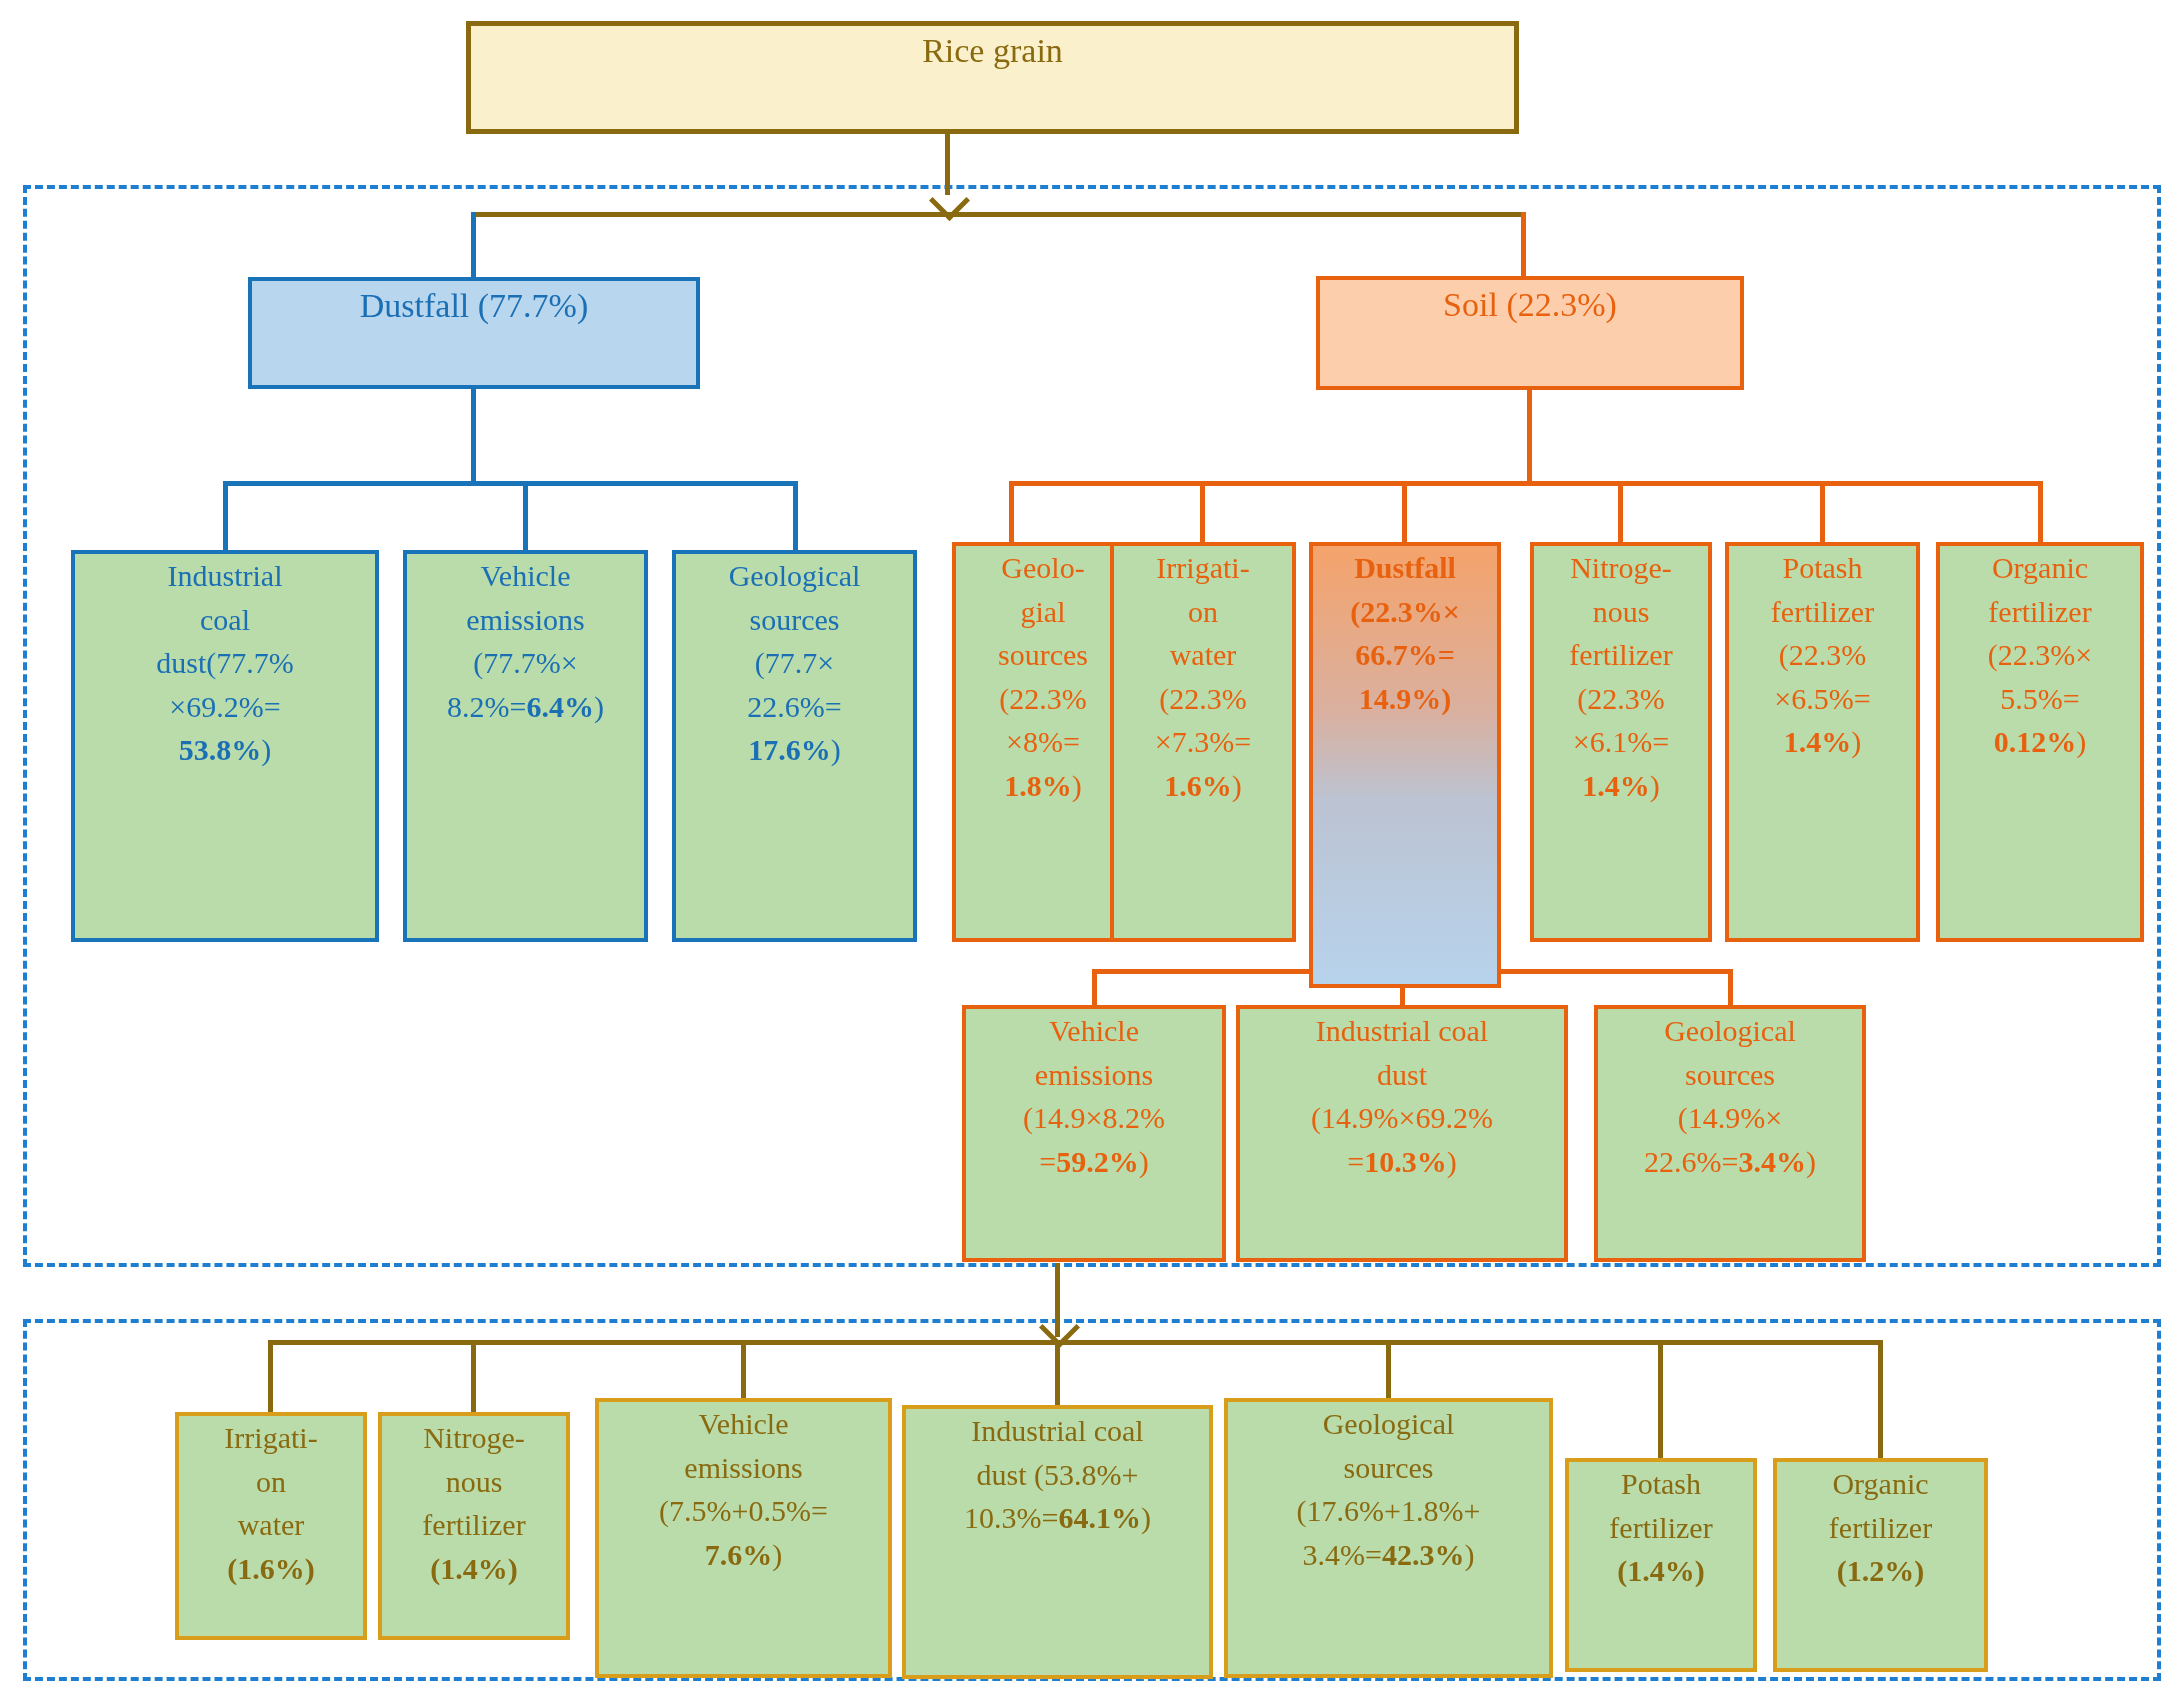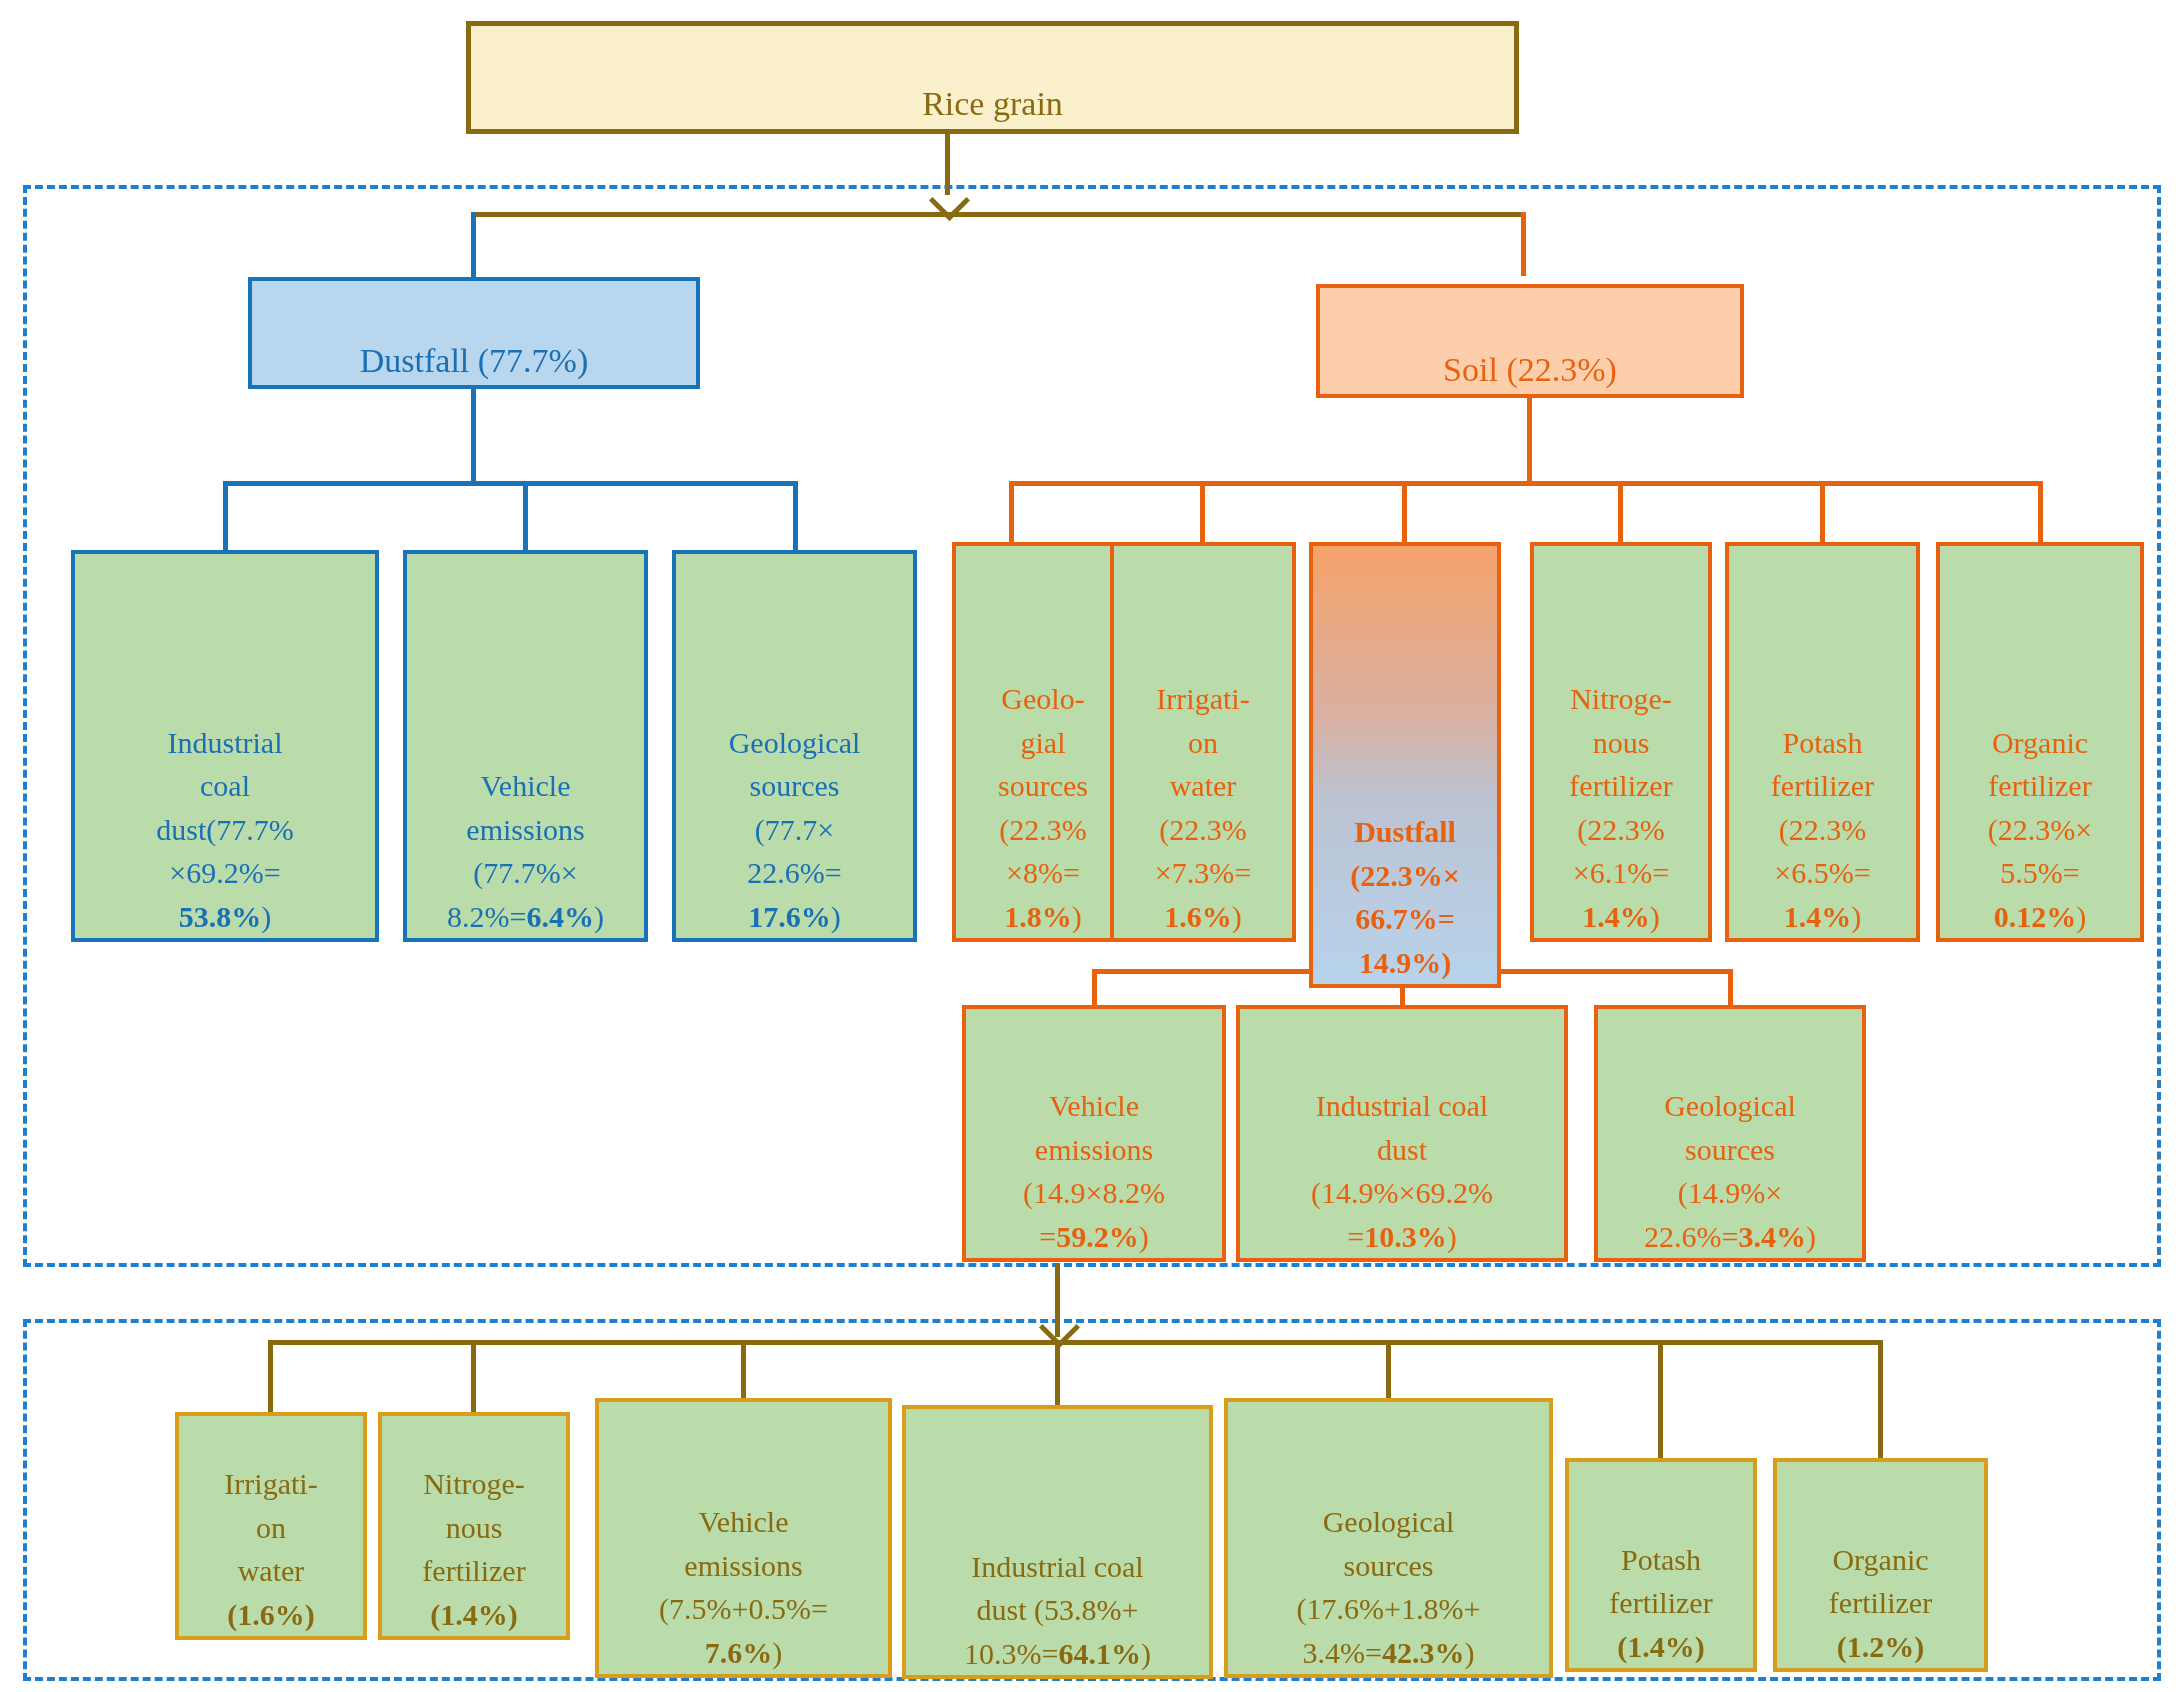--- a/index.html
+++ b/index.html
@@ -3,32 +3,32 @@
 <meta charset="utf-8">
 <style>
   html,body{margin:0;padding:0;background:#ffffff;}
   #canvas{
     position:relative;width:2183px;height:1693px;background:#ffffff;
     font-family:"Liberation Serif","DejaVu Serif",serif;overflow:hidden;
   }
   .dashed{position:absolute;border:4.6px dashed #1e7fd2;background:transparent;}
   .node{
     position:absolute;box-sizing:border-box;display:flex;flex-direction:column;
-    justify-content:flex-end;align-items:center;text-align:center;
+    justify-content:flex-start;align-items:center;text-align:center;
     font-size:30px;line-height:1.45;
   }
   .node .ln{white-space:nowrap;}
   .green{background:#b9dcaa;}
   .blue-b{border:4px solid #1873b8;color:#1b6fb5;}
   .orange-b{border:4px solid #e8610f;color:#e8610f;}
   .amber-b{border:4px solid #d79d1b;color:#8a6a10;}
   .hdr{font-size:34px;}
   .cream{background:#fbf0cc;border:5.1px solid #8a6a10;color:#8a6a10;}
   .lightblue{background:#b8d7ee;border:4px solid #1873b8;color:#1b6fb5;}
-  .lightorange{background:#fcceac;border:4px solid #e8610f;color:#e8610f;margin-top:8px;}
+  .lightorange{background:#fcceac;border:4px solid #e8610f;color:#e8610f;}
   .grad{background:linear-gradient(180deg,#f5a36b 0%,#d9b0a0 38%,#bcc3d2 58%,#b7d3ec 100%);font-weight:600;}
   .line{position:absolute;}
   .olive{background:#8a6a10;}
   .bl{background:#1873b8;}
   .or{background:#e8610f;}
   .chev{position:absolute;width:24px;height:24px;border-left:5.1px solid #8a6a10;border-bottom:5.1px solid #8a6a10;transform:rotate(-45deg);background:transparent;}
   b{font-weight:bold;}
 </style>
 </head>
 <body>

